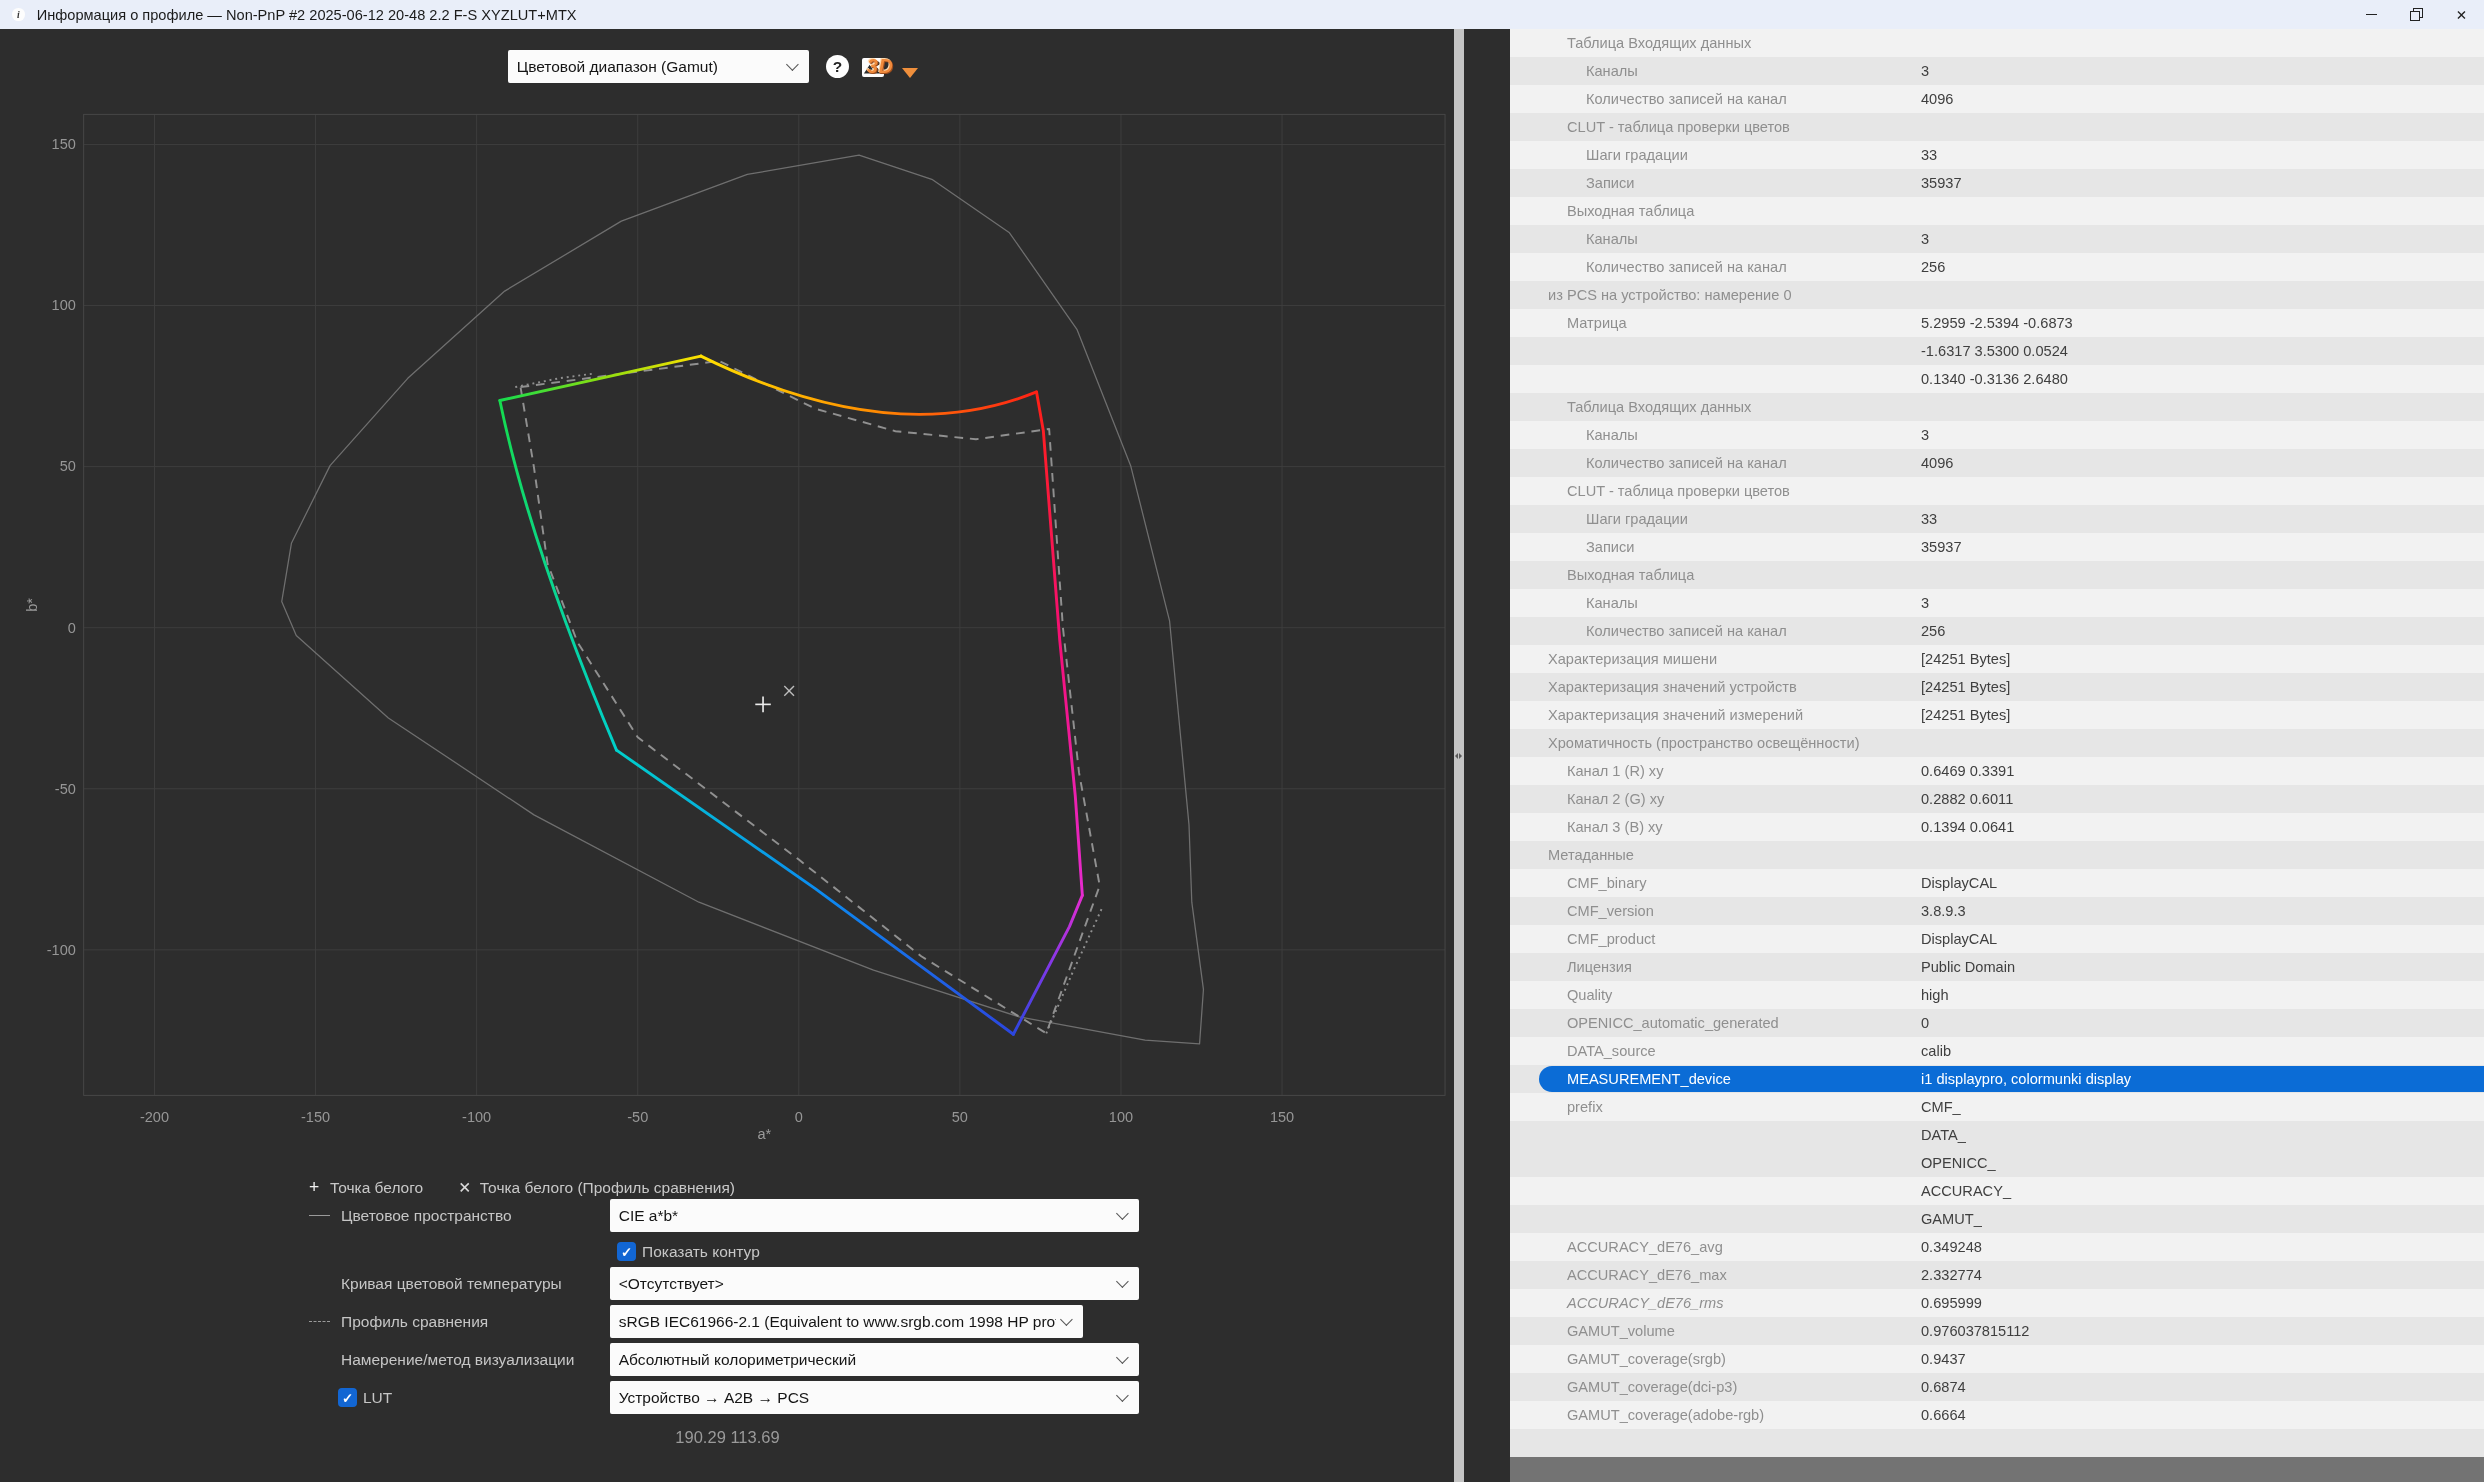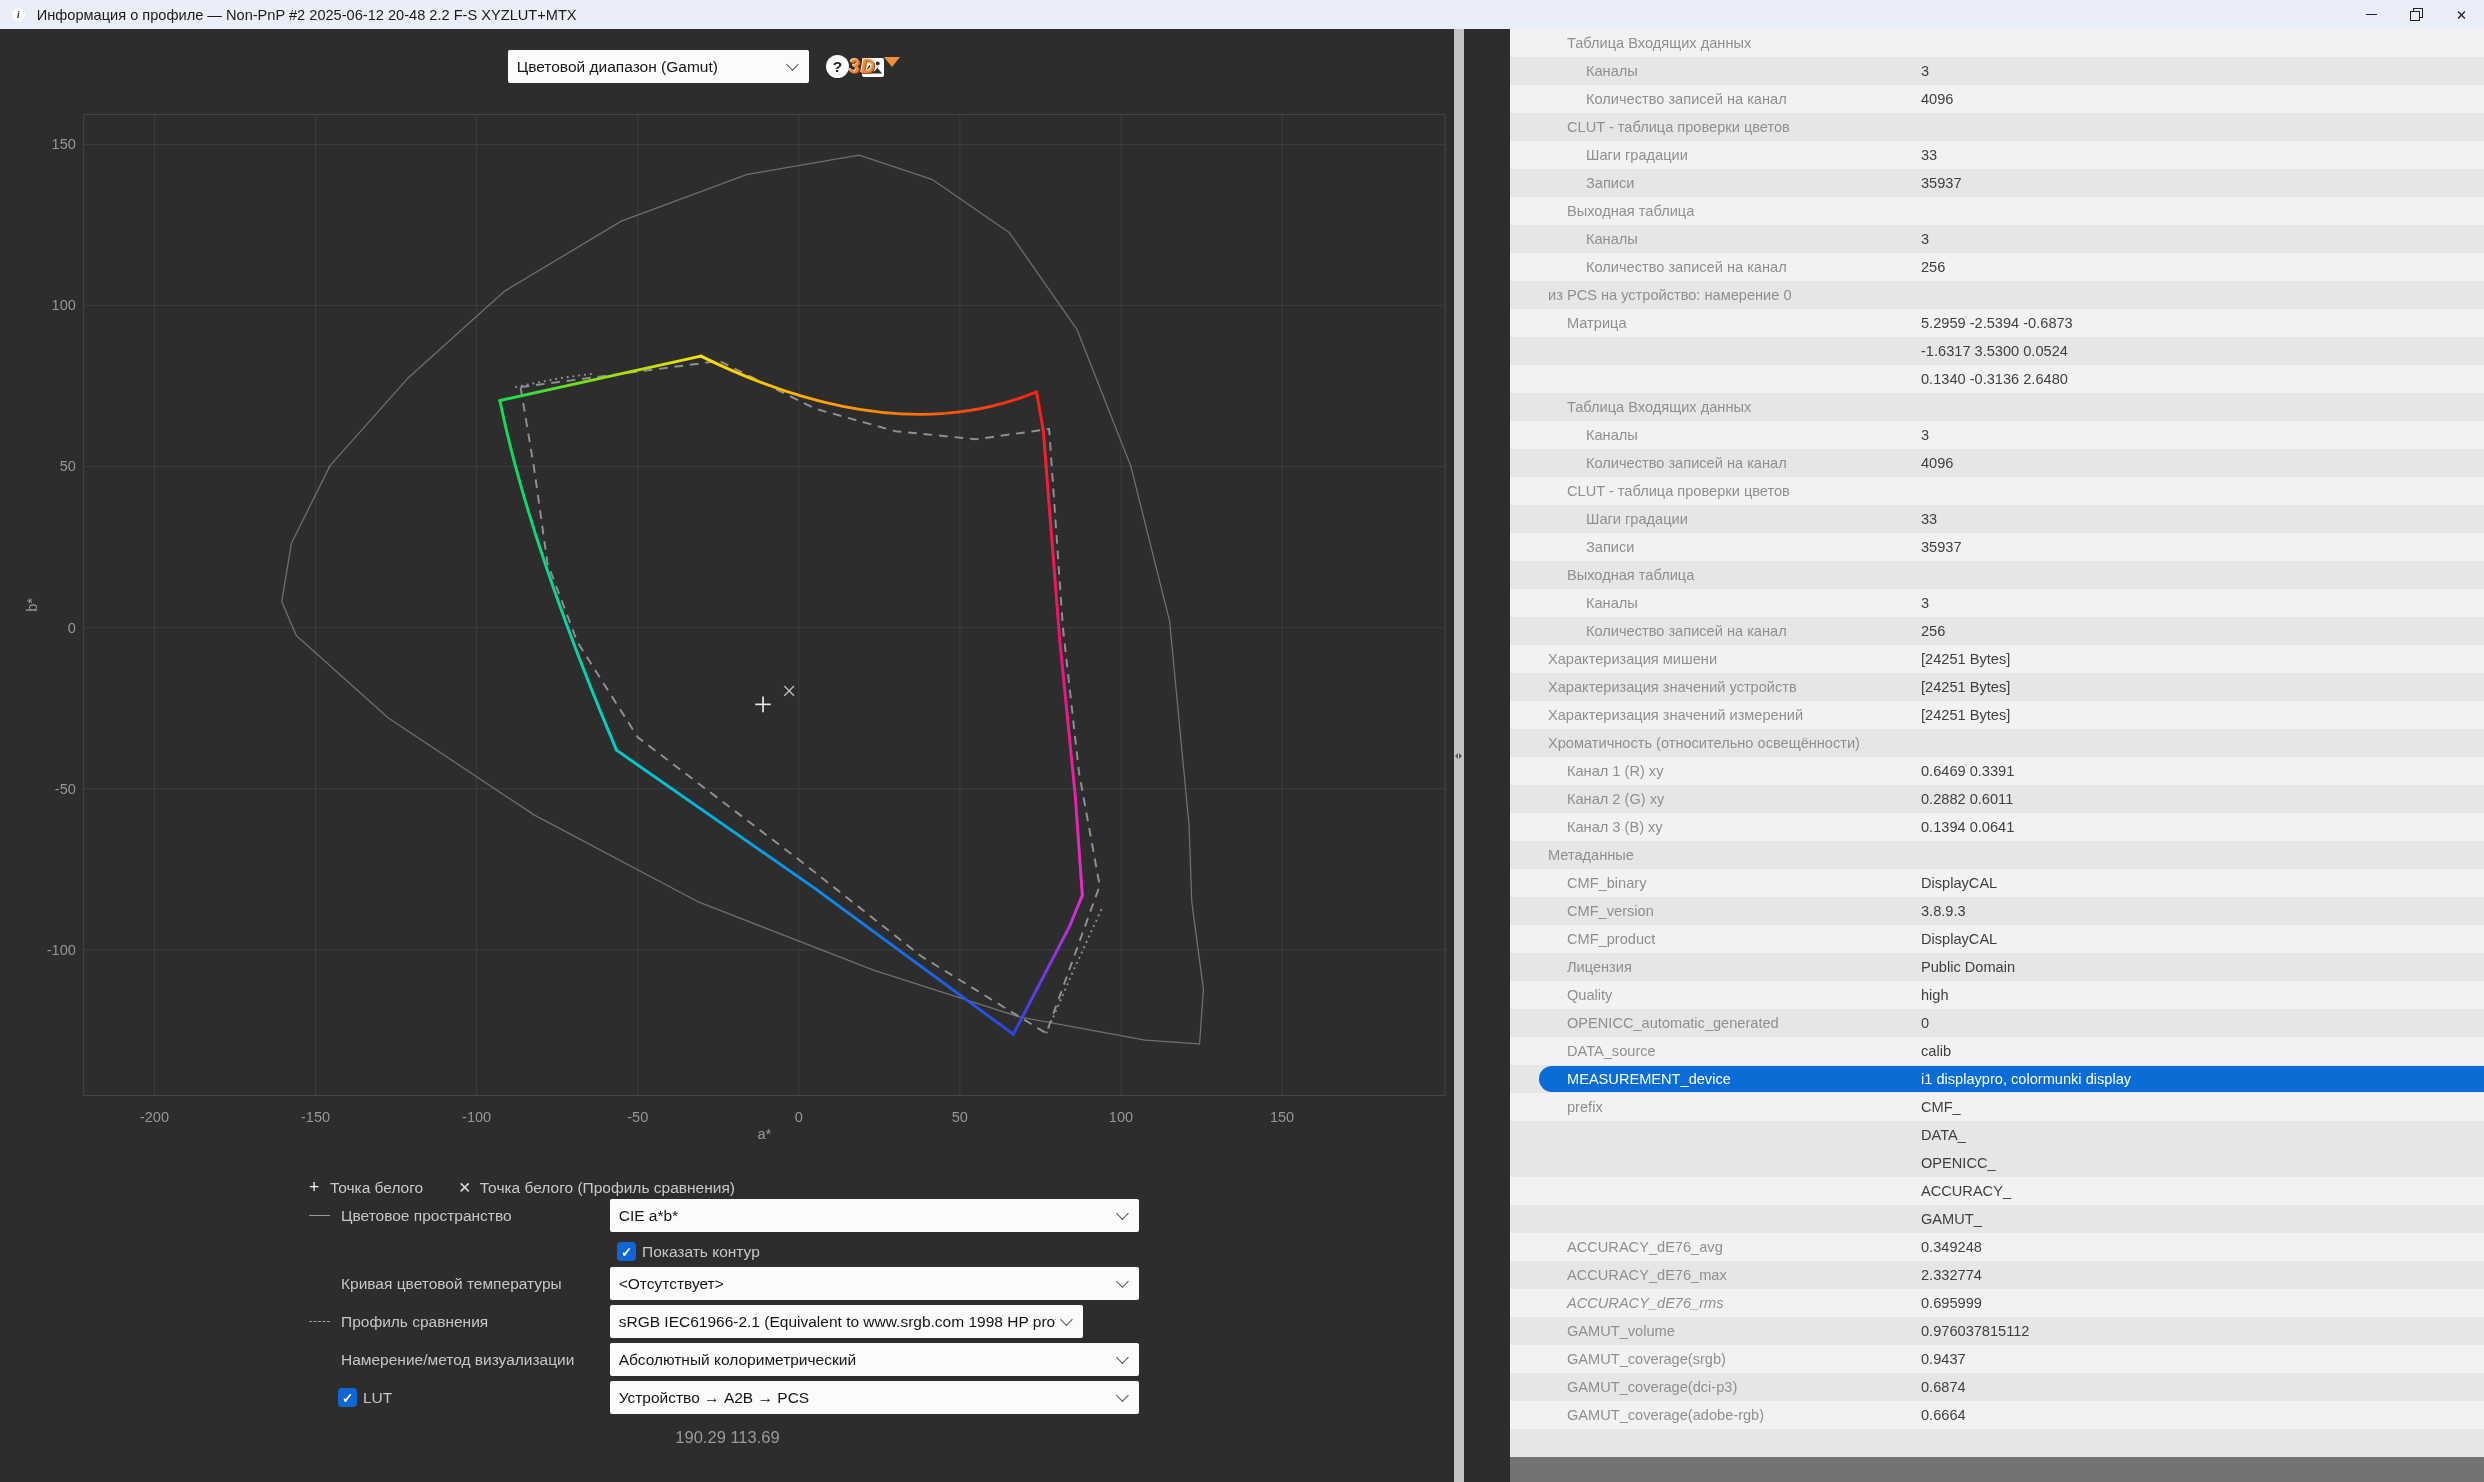--- a/index.html
+++ b/index.html
@@ -24,21 +24,21 @@
   .left{position:absolute;left:0;top:29px;width:1454px;height:1454px;background:#2d2d2d;}
   #plot{position:absolute;left:0;top:0;}
   .combo{position:absolute;background:#fbfbfb;border-radius:1.9px;height:33px;display:flex;align-items:center;}
   .combo .txt{font-size:15.5px;color:#151515;padding-left:8.7px;white-space:nowrap;overflow:hidden;flex:1;}
   .chev{width:7.8px;height:7.8px;border-right:1.6px solid #555;border-bottom:1.6px solid #555;
         transform:rotate(45deg);margin:-3.9px 12.6px 0 5.8px;flex:0 0 auto;}
   .toolcombo{left:508px;top:21.3px;width:301px;}
   .roundbtn{position:absolute;width:23px;height:23px;border-radius:50%;background:#fdfdfd;color:#222;
             display:flex;align-items:center;justify-content:center;font-weight:bold;font-size:15.5px;}
   .imgbtn{position:absolute;left:862px;top:29px;width:22px;height:19.4px;background:#fdfdfd;border-radius:1.9px;}
-  .btn3d{position:absolute;left:849px;top:26px;display:flex;align-items:flex-start;}
+  .btn3d{position:absolute;left:867px;top:26px;display:flex;align-items:flex-end;}
   .btn3d .t{font:italic 900 19.4px "Liberation Sans",sans-serif;color:#f08a3c;
             text-shadow:1px 1px 0 #9c4d1d,-1px -1px 0 #ffd9ae;letter-spacing:1px;}
   .btn3d .arr{width:0;height:0;border-left:8.7px solid transparent;border-right:8.7px solid transparent;
               border-top:10.7px solid #ef8f3c;margin-left:8.7px;margin-top:1.9px;}
   .lbl{position:absolute;height:19.4px;line-height:19.4px;font-size:15.5px;color:#c6c6c6;white-space:nowrap;}
   .legend{position:absolute;left:309px;top:1148px;display:flex;align-items:center;font-size:15.5px;color:#c8c8c8;}
   .legend .plus{color:#f0f0f0;font-size:17.5px;margin-right:10.7px;}
   .legend .cross{color:#d8d8d8;font-size:15.5px;margin:0 8.7px 0 35px;}
   .keyline{position:absolute;width:21.3px;height:19.4px;display:flex;align-items:center;}
   .keyline span{height:0;border-top:1.9px solid #9a9a9a;flex:1;}
@@ -355,21 +355,21 @@
       </div>
       <div class="row odd">
         <span class="rl" style="left: 38px;">Характеризация значений устройств</span>
         <span class="rv">[24251 Bytes]</span>
       </div>
       <div class="row even">
         <span class="rl" style="left: 38px;">Характеризация значений измерений</span>
         <span class="rv">[24251 Bytes]</span>
       </div>
       <div class="row odd">
-        <span class="rl" style="left: 38px;">Хроматичность (относительно освещённости)</span>
+        <span class="rl" style="left: 38px;">Хроматичность (пространство освещённости)</span>
         <span class="rv"></span>
       </div>
       <div class="row even">
         <span class="rl" style="left: 57px;">Канал 1 (R) xy</span>
         <span class="rv">0.6469 0.3391</span>
       </div>
       <div class="row odd">
         <span class="rl" style="left: 57px;">Канал 2 (G) xy</span>
         <span class="rv">0.2882 0.6011</span>
       </div>

